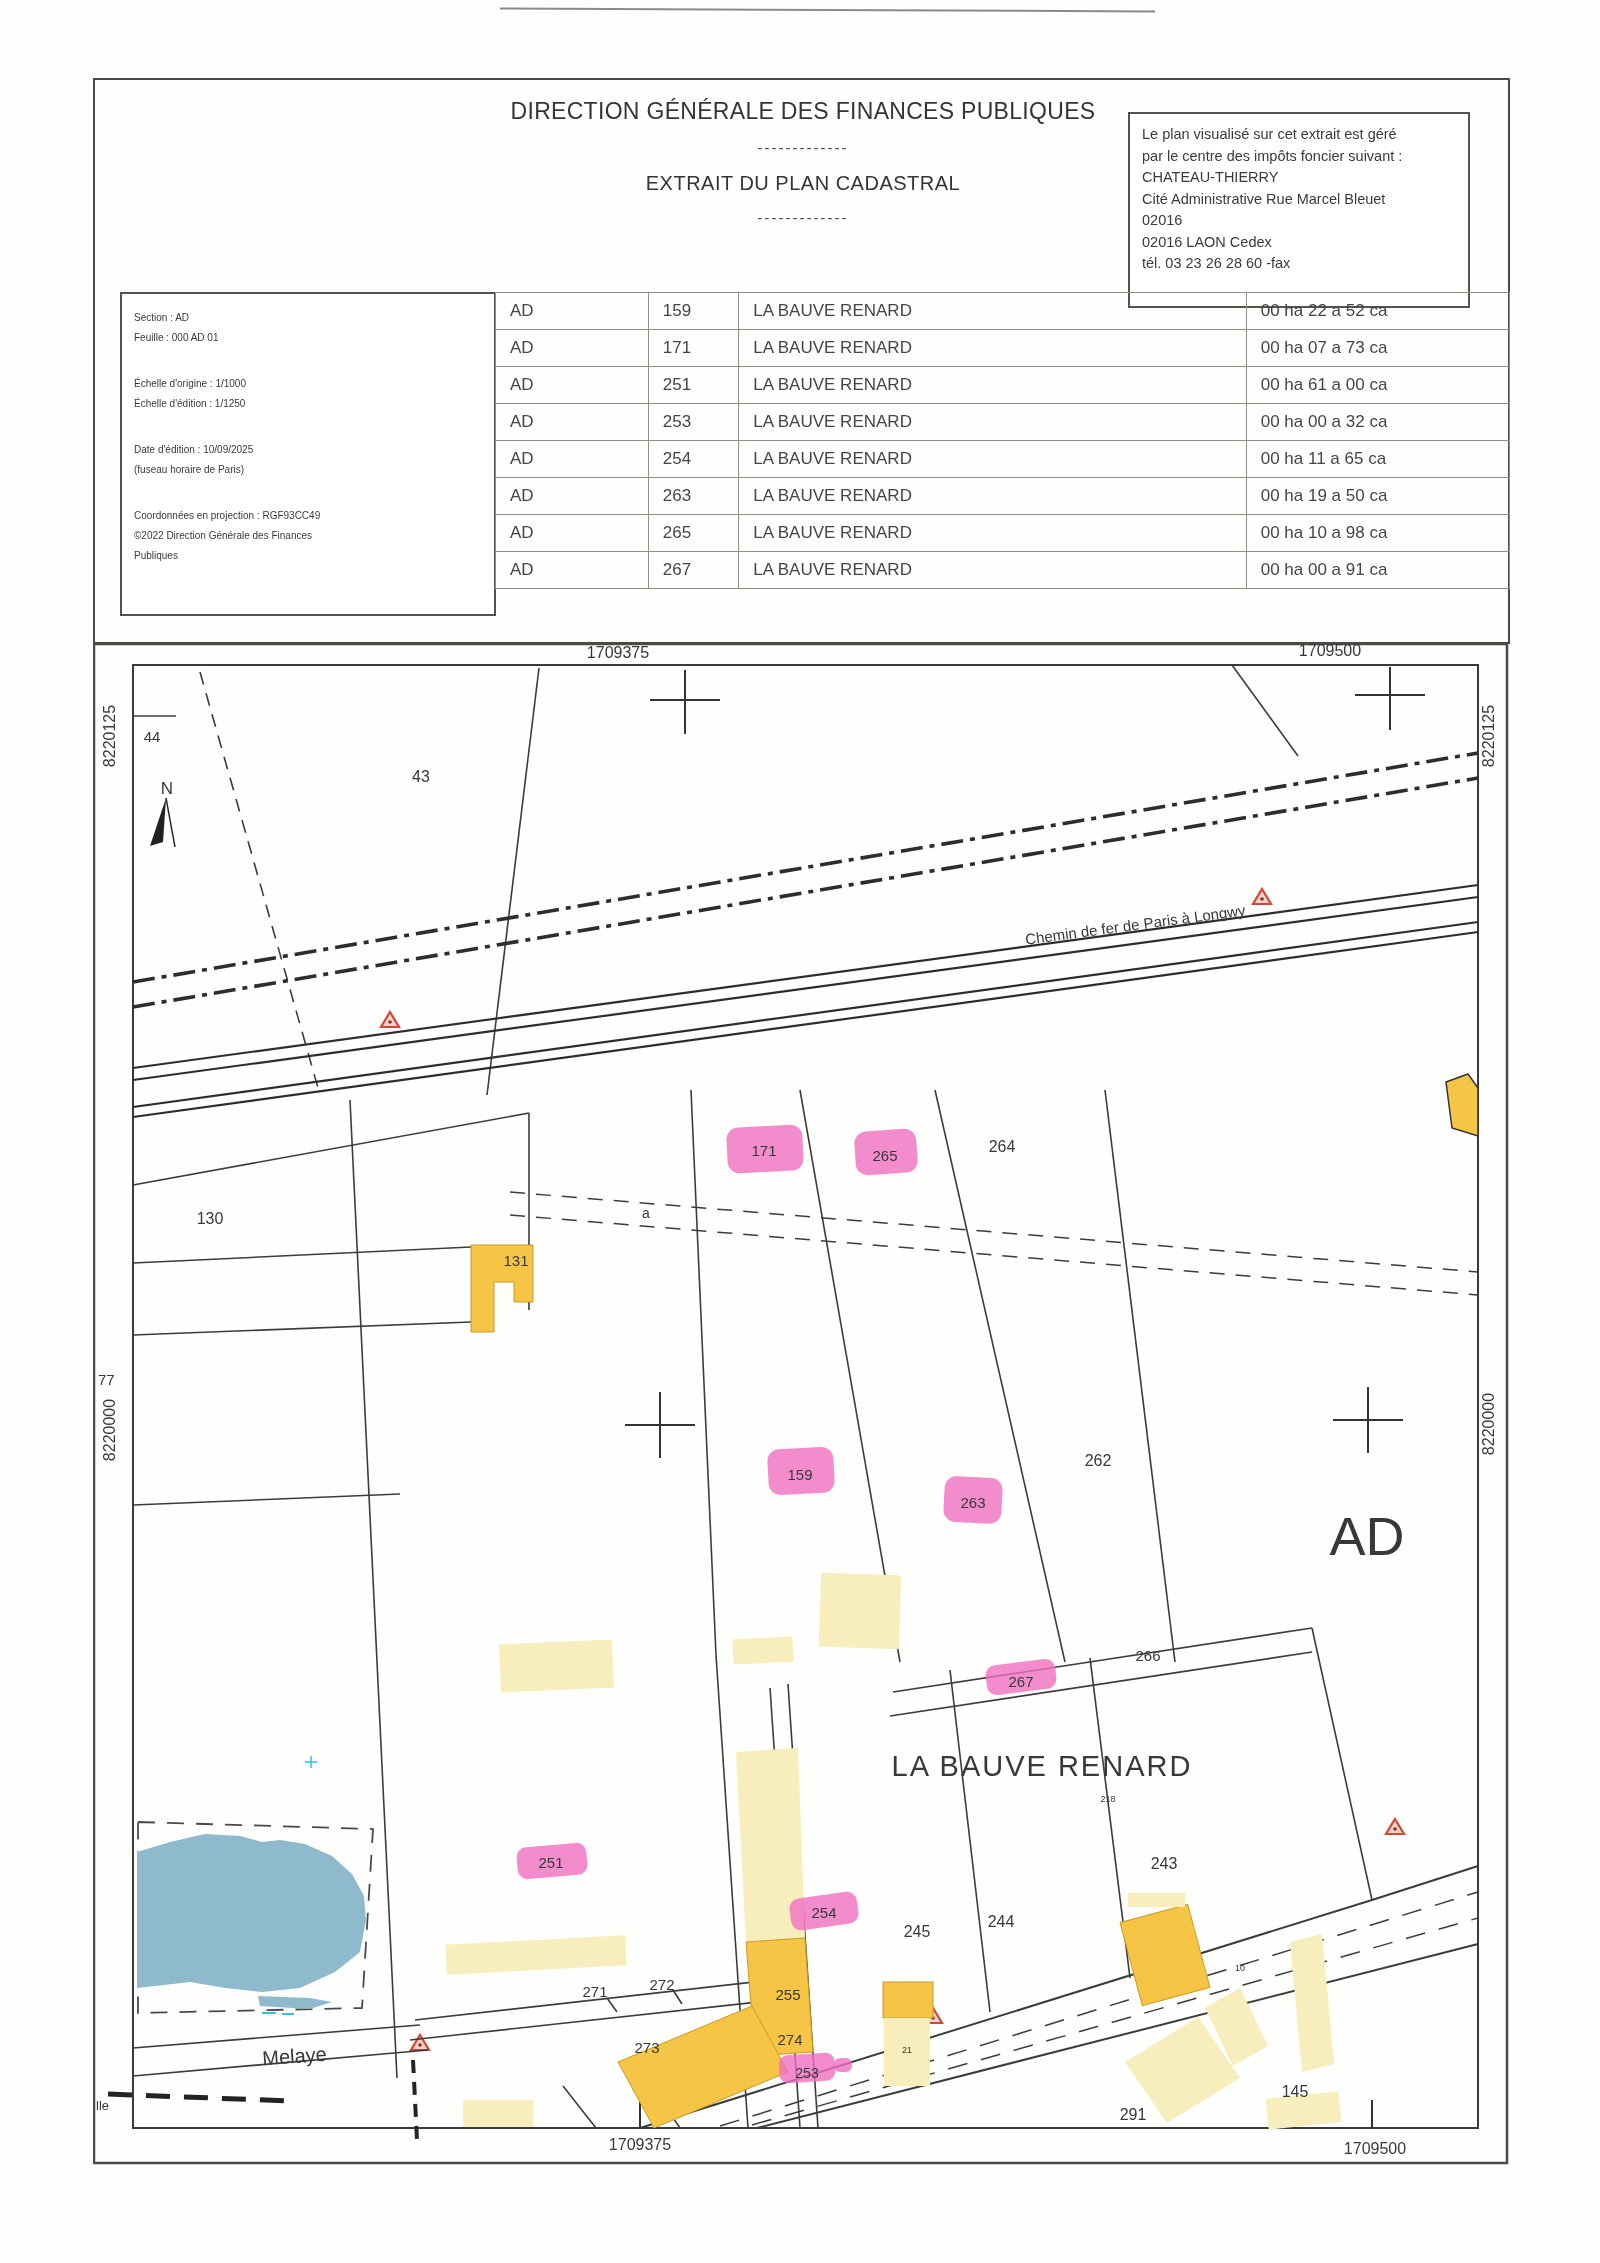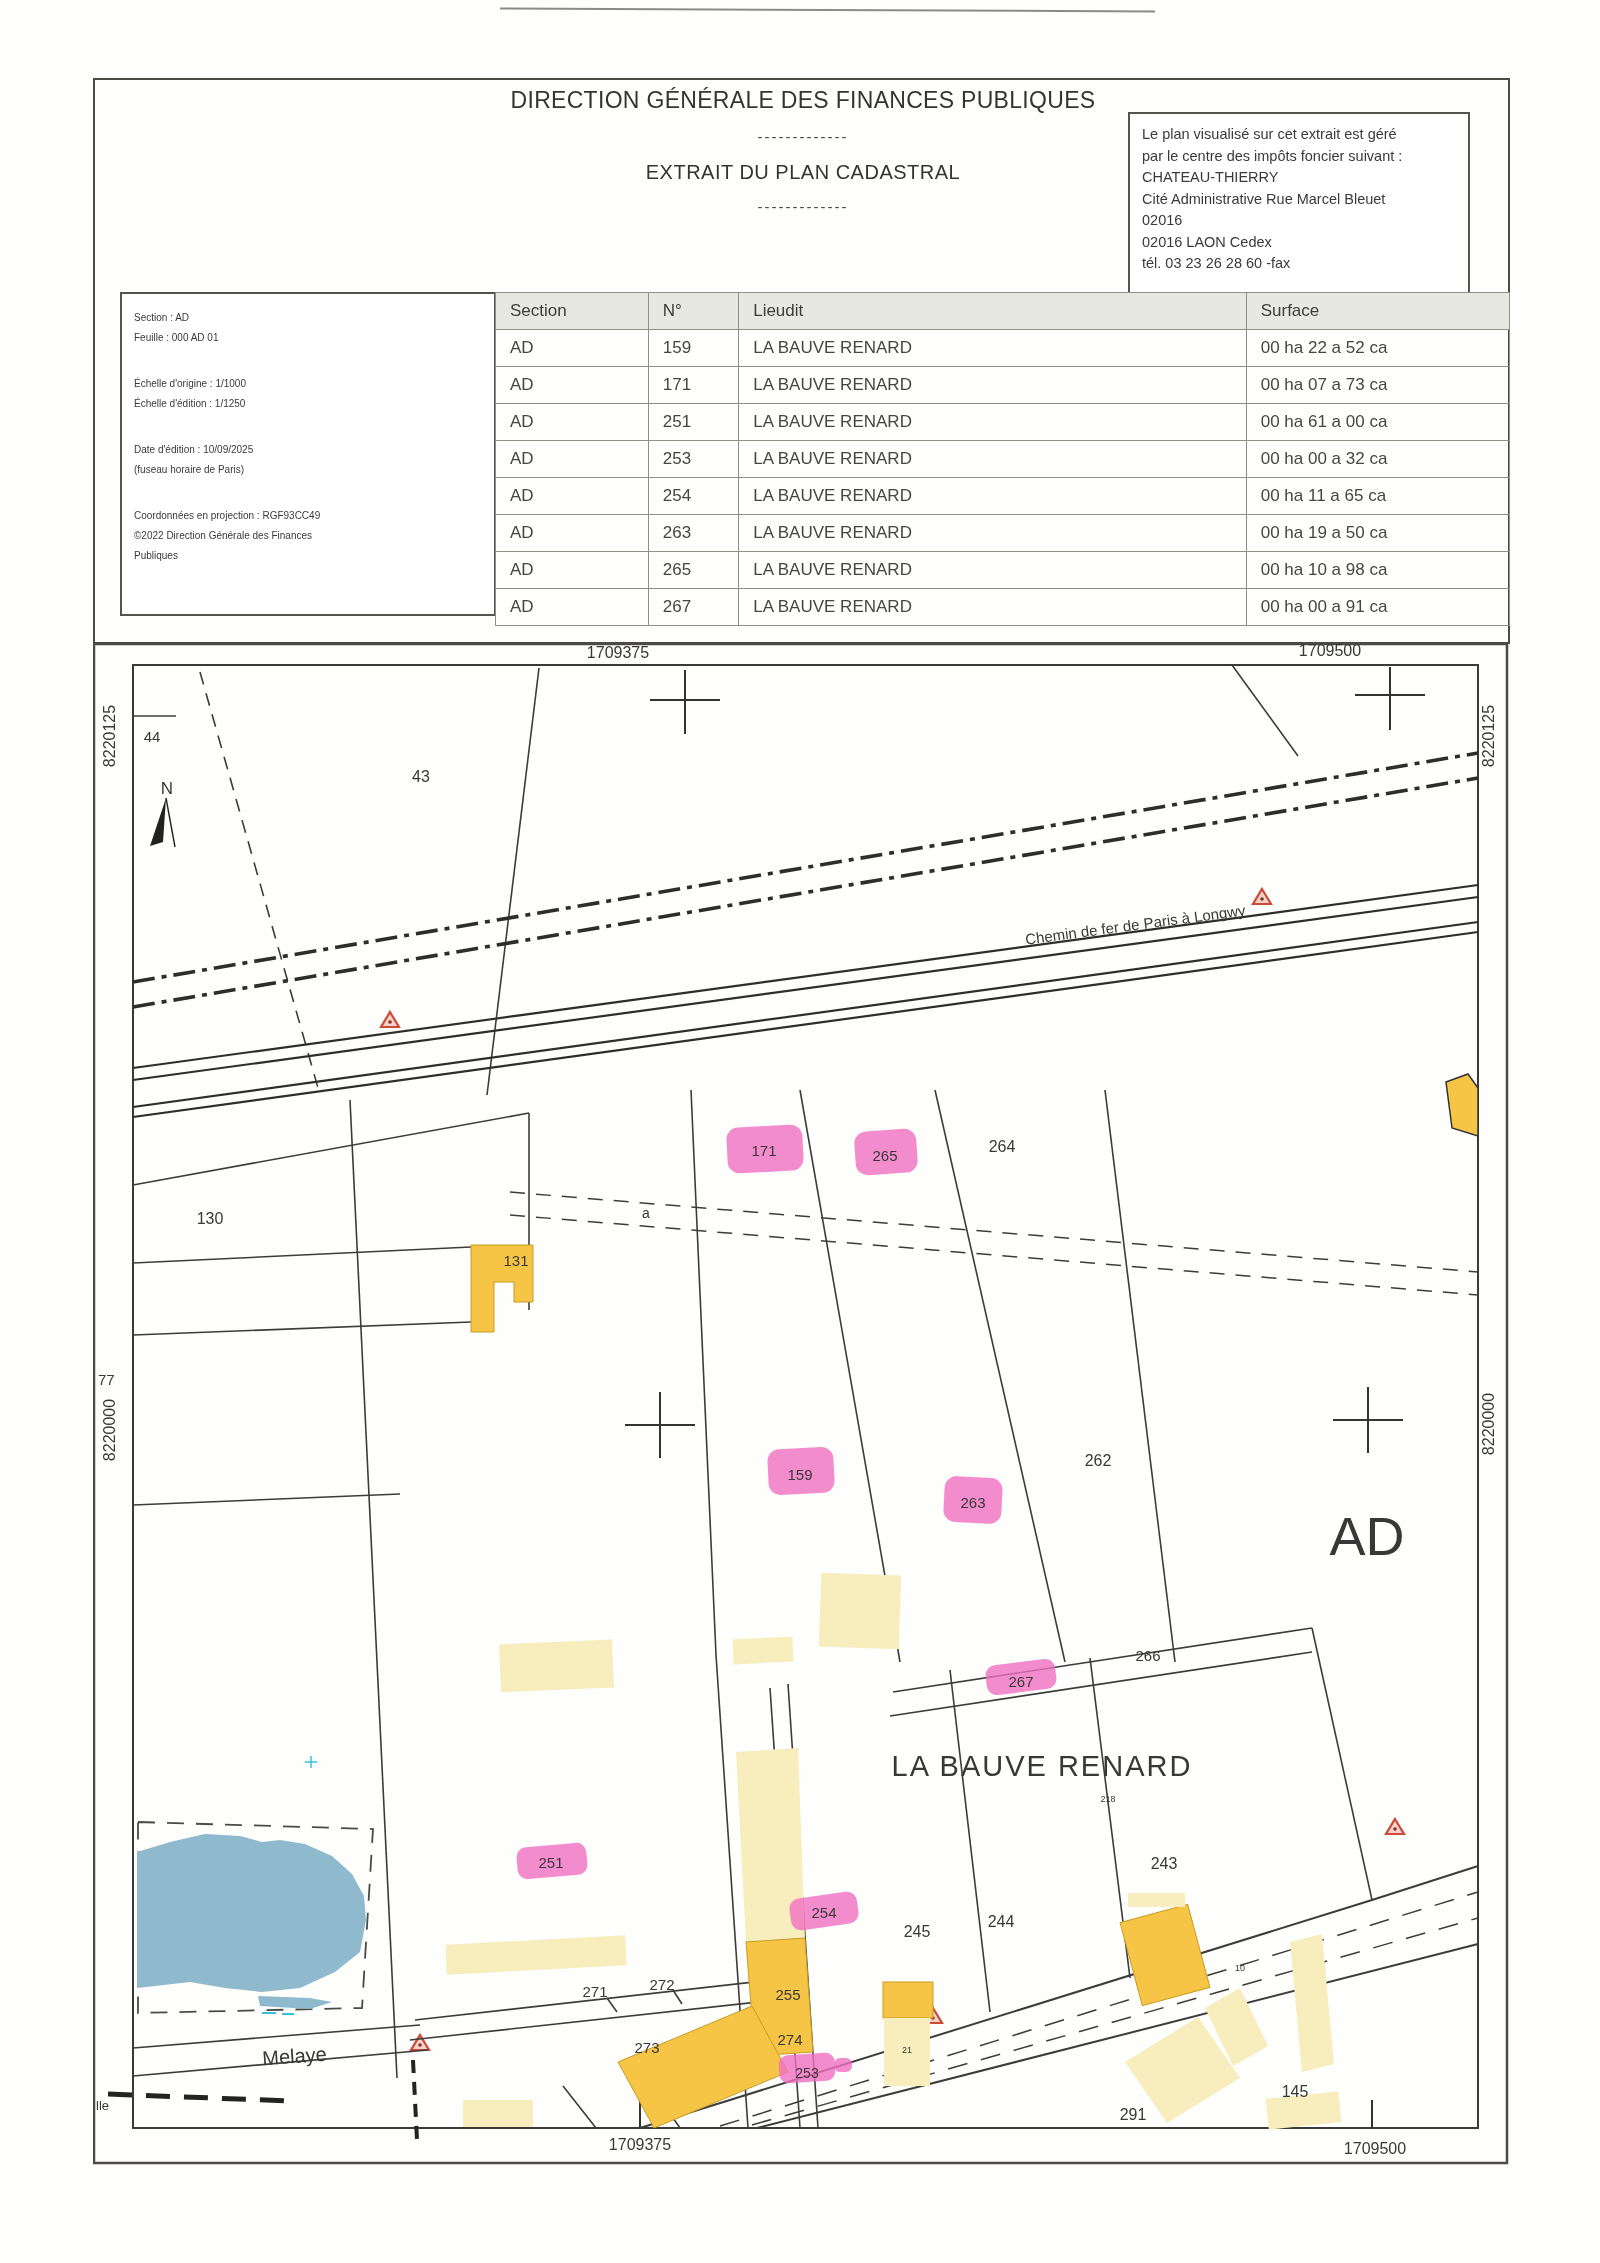--- a/index.html
+++ b/index.html
@@ -7,21 +7,21 @@
   .page{position:relative;width:1600px;height:2263px;background:#fefefd;overflow:hidden;}
   .abs{position:absolute;}
   .box{border:2px solid #55534e;background:#fff;}
   .scanline{border-top:2px solid #8a8a8a;transform:rotate(.25deg);}
   .hdr-border{border:2px solid #4c4a45;}
   .b1{left:120px;top:108px;width:372px;height:179px;font-size:16px;line-height:20px;}
   .b1 .pad{padding:16px 0 0 14px;}
   .b2{left:120px;top:292px;width:372px;height:320px;font-size:10px;line-height:20px;}
   .b2 .pad{padding:14px 0 0 12px;}
   .gap{height:26px;}
-  .titlewrap{left:497px;top:87px;width:612px;text-align:center;}
+  .titlewrap{left:497px;top:98px;width:612px;text-align:center;}
   .title{font-size:23px;color:#343434;letter-spacing:.3px;}
   .sep{font-size:15px;letter-spacing:2px;color:#4a4a4a;margin-top:14px;}
   .subtitle{font-size:20px;color:#343434;margin-top:16px;letter-spacing:.5px;text-align:center;}
   .office{left:1128px;top:112px;width:338px;height:192px;font-size:14.5px;line-height:21.5px;}
   .office .pad{padding:10px 0 0 12px;}
   .ptable{left:495px;top:292px;width:1015px;border-collapse:collapse;table-layout:fixed;font-size:17px;color:#454542;}
   .ptable th,.ptable td{border:1.5px solid #8f8f88;font-weight:normal;text-align:left;padding:0 0 0 14px;height:36px;overflow:hidden;white-space:nowrap;}
   .ptable th{background:#e8e8e2;color:#3d3d3a;}
   .c1{width:152px;}.c2{width:90px;}.c3{width:505px;}.c4{width:262px;}
   svg text{fill:#383838;}
@@ -73,26 +73,20 @@
   </div>
 
   <table class="abs ptable">
     <colgroup>
         <col class="c1">
         <col class="c2">
         <col class="c3">
         <col class="c4">
       </colgroup>
     <tbody>
-        <tr>
-      <th>Section</th>
-      <th>N°</th>
-      <th>Lieudit</th>
-      <th>Surface</th>
-    </tr>
     <tr>
       <td>AD</td>
           <td>159</td>
           <td>LA BAUVE RENARD</td>
           <td>00 ha 22 a 52 ca</td>
     </tr>
     <tr>
       <td>AD</td>
           <td>171</td>
           <td>LA BAUVE RENARD</td>

